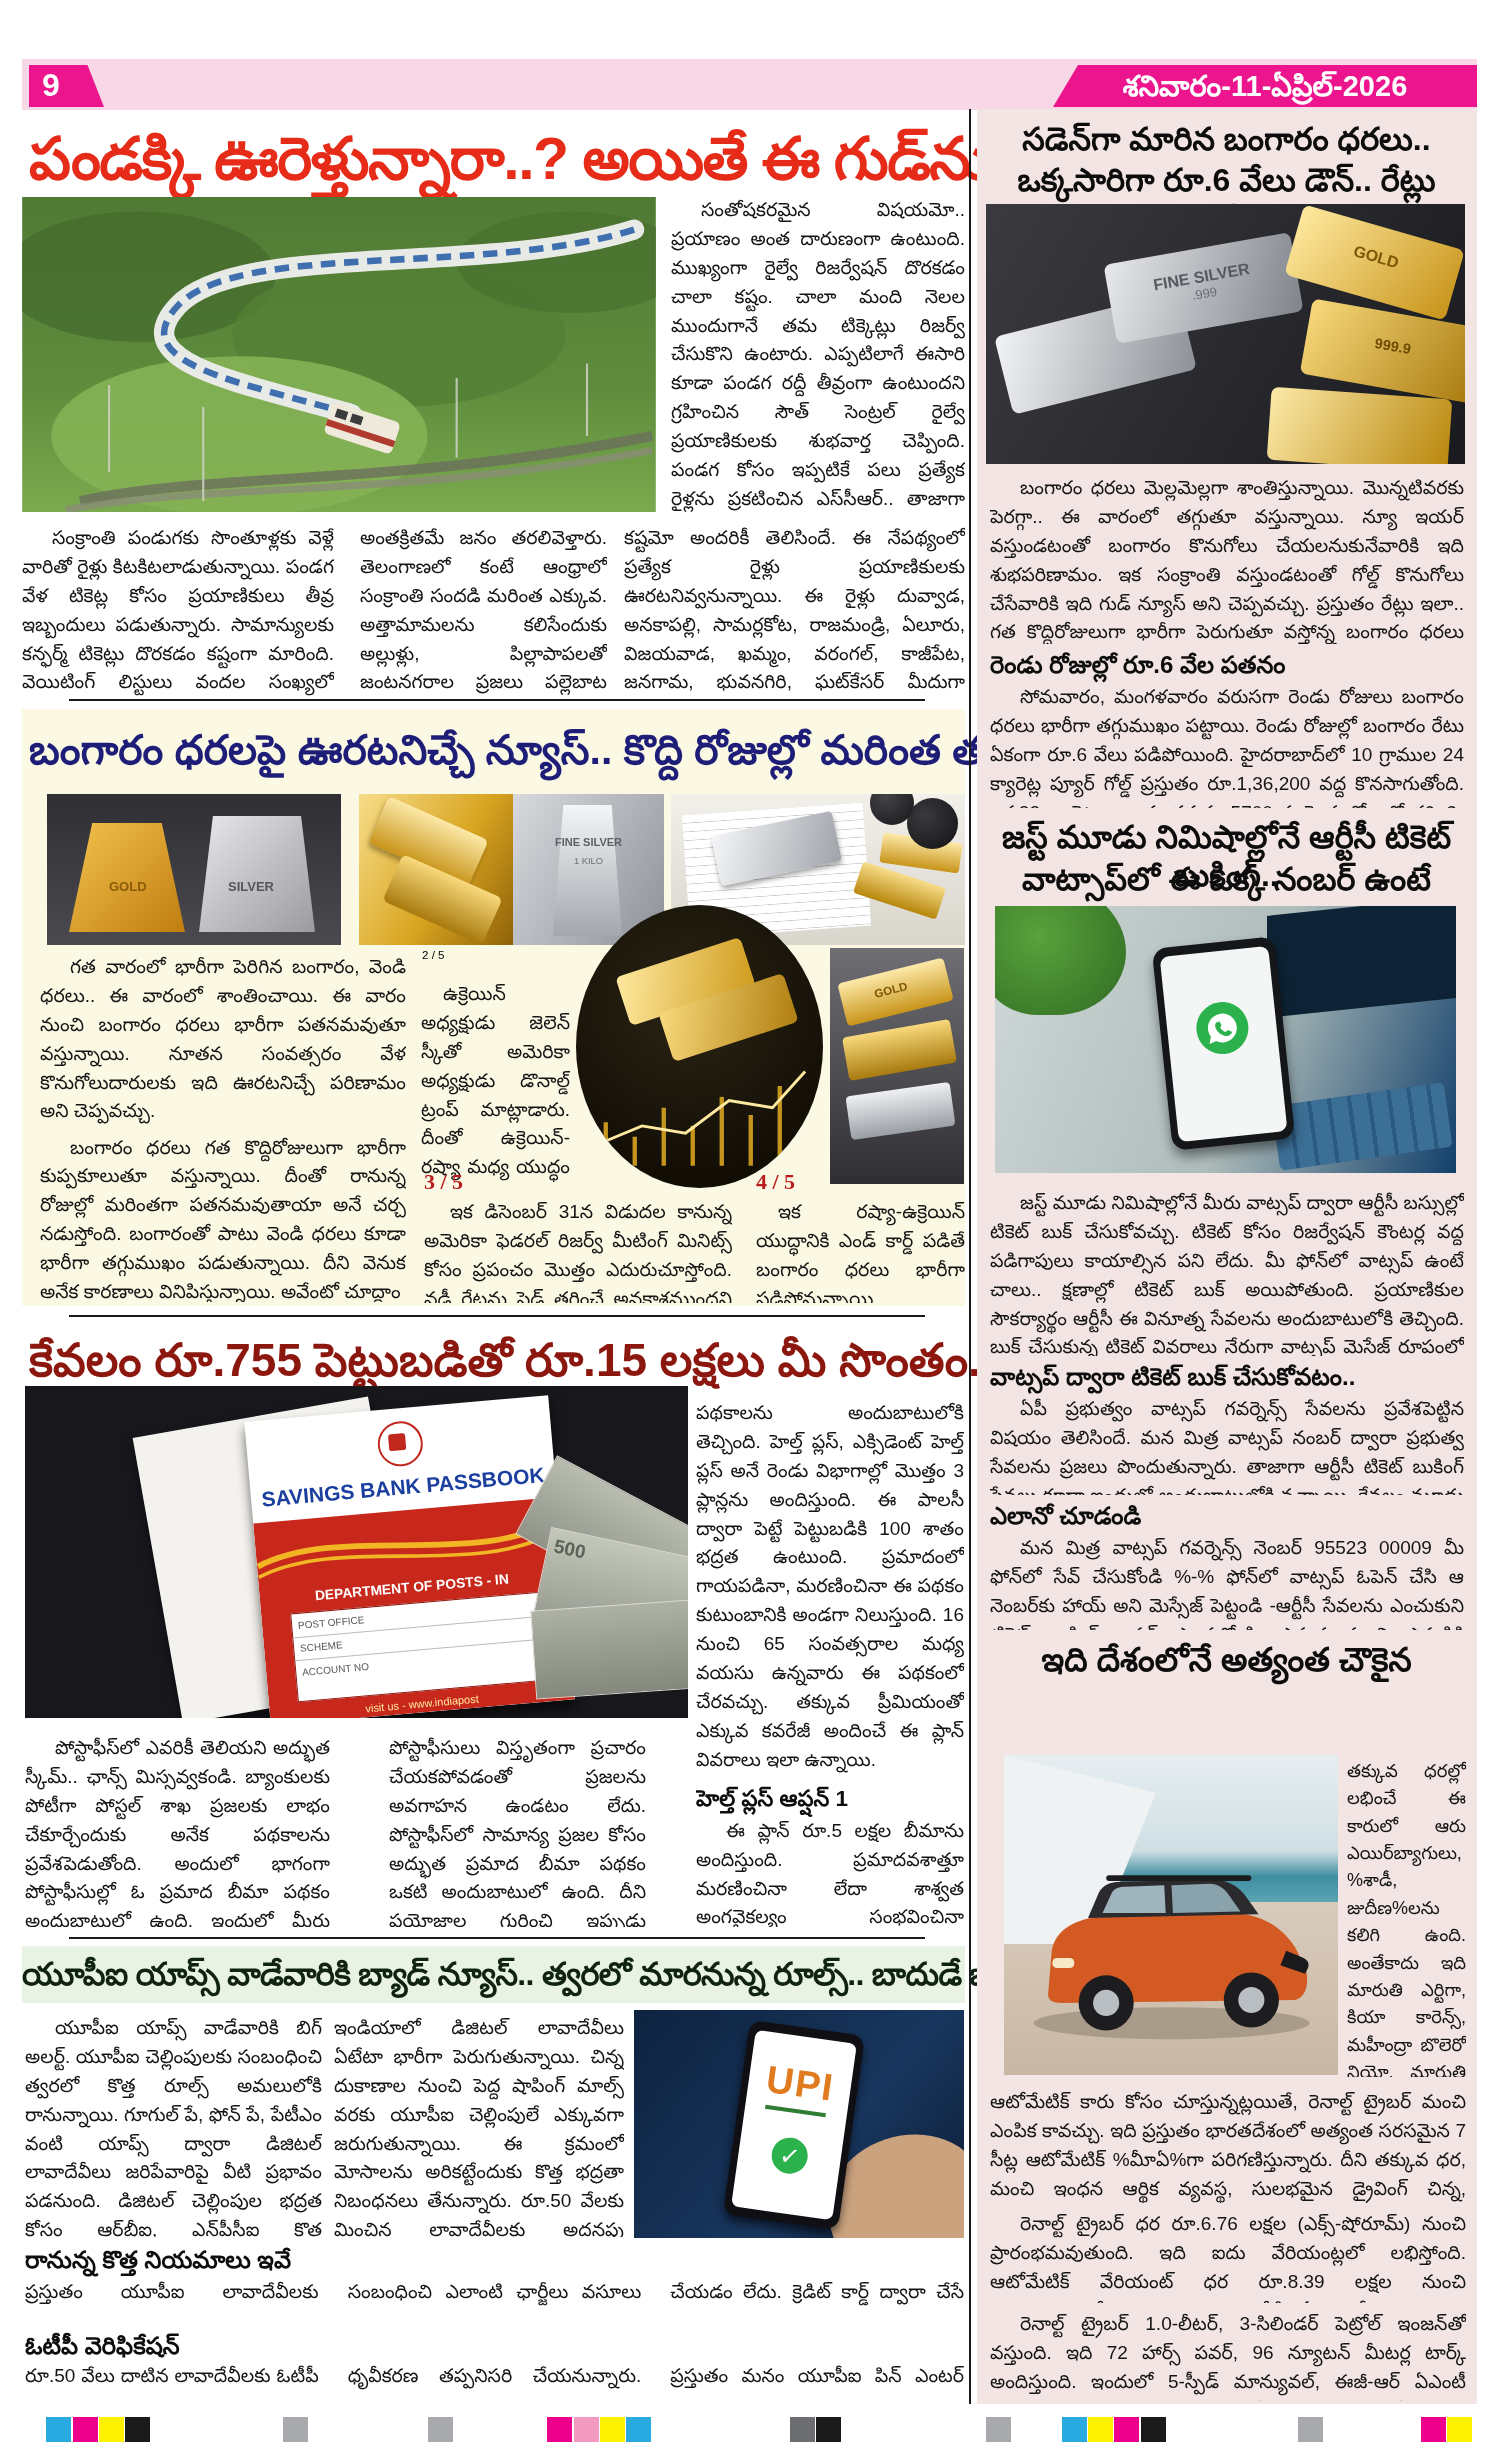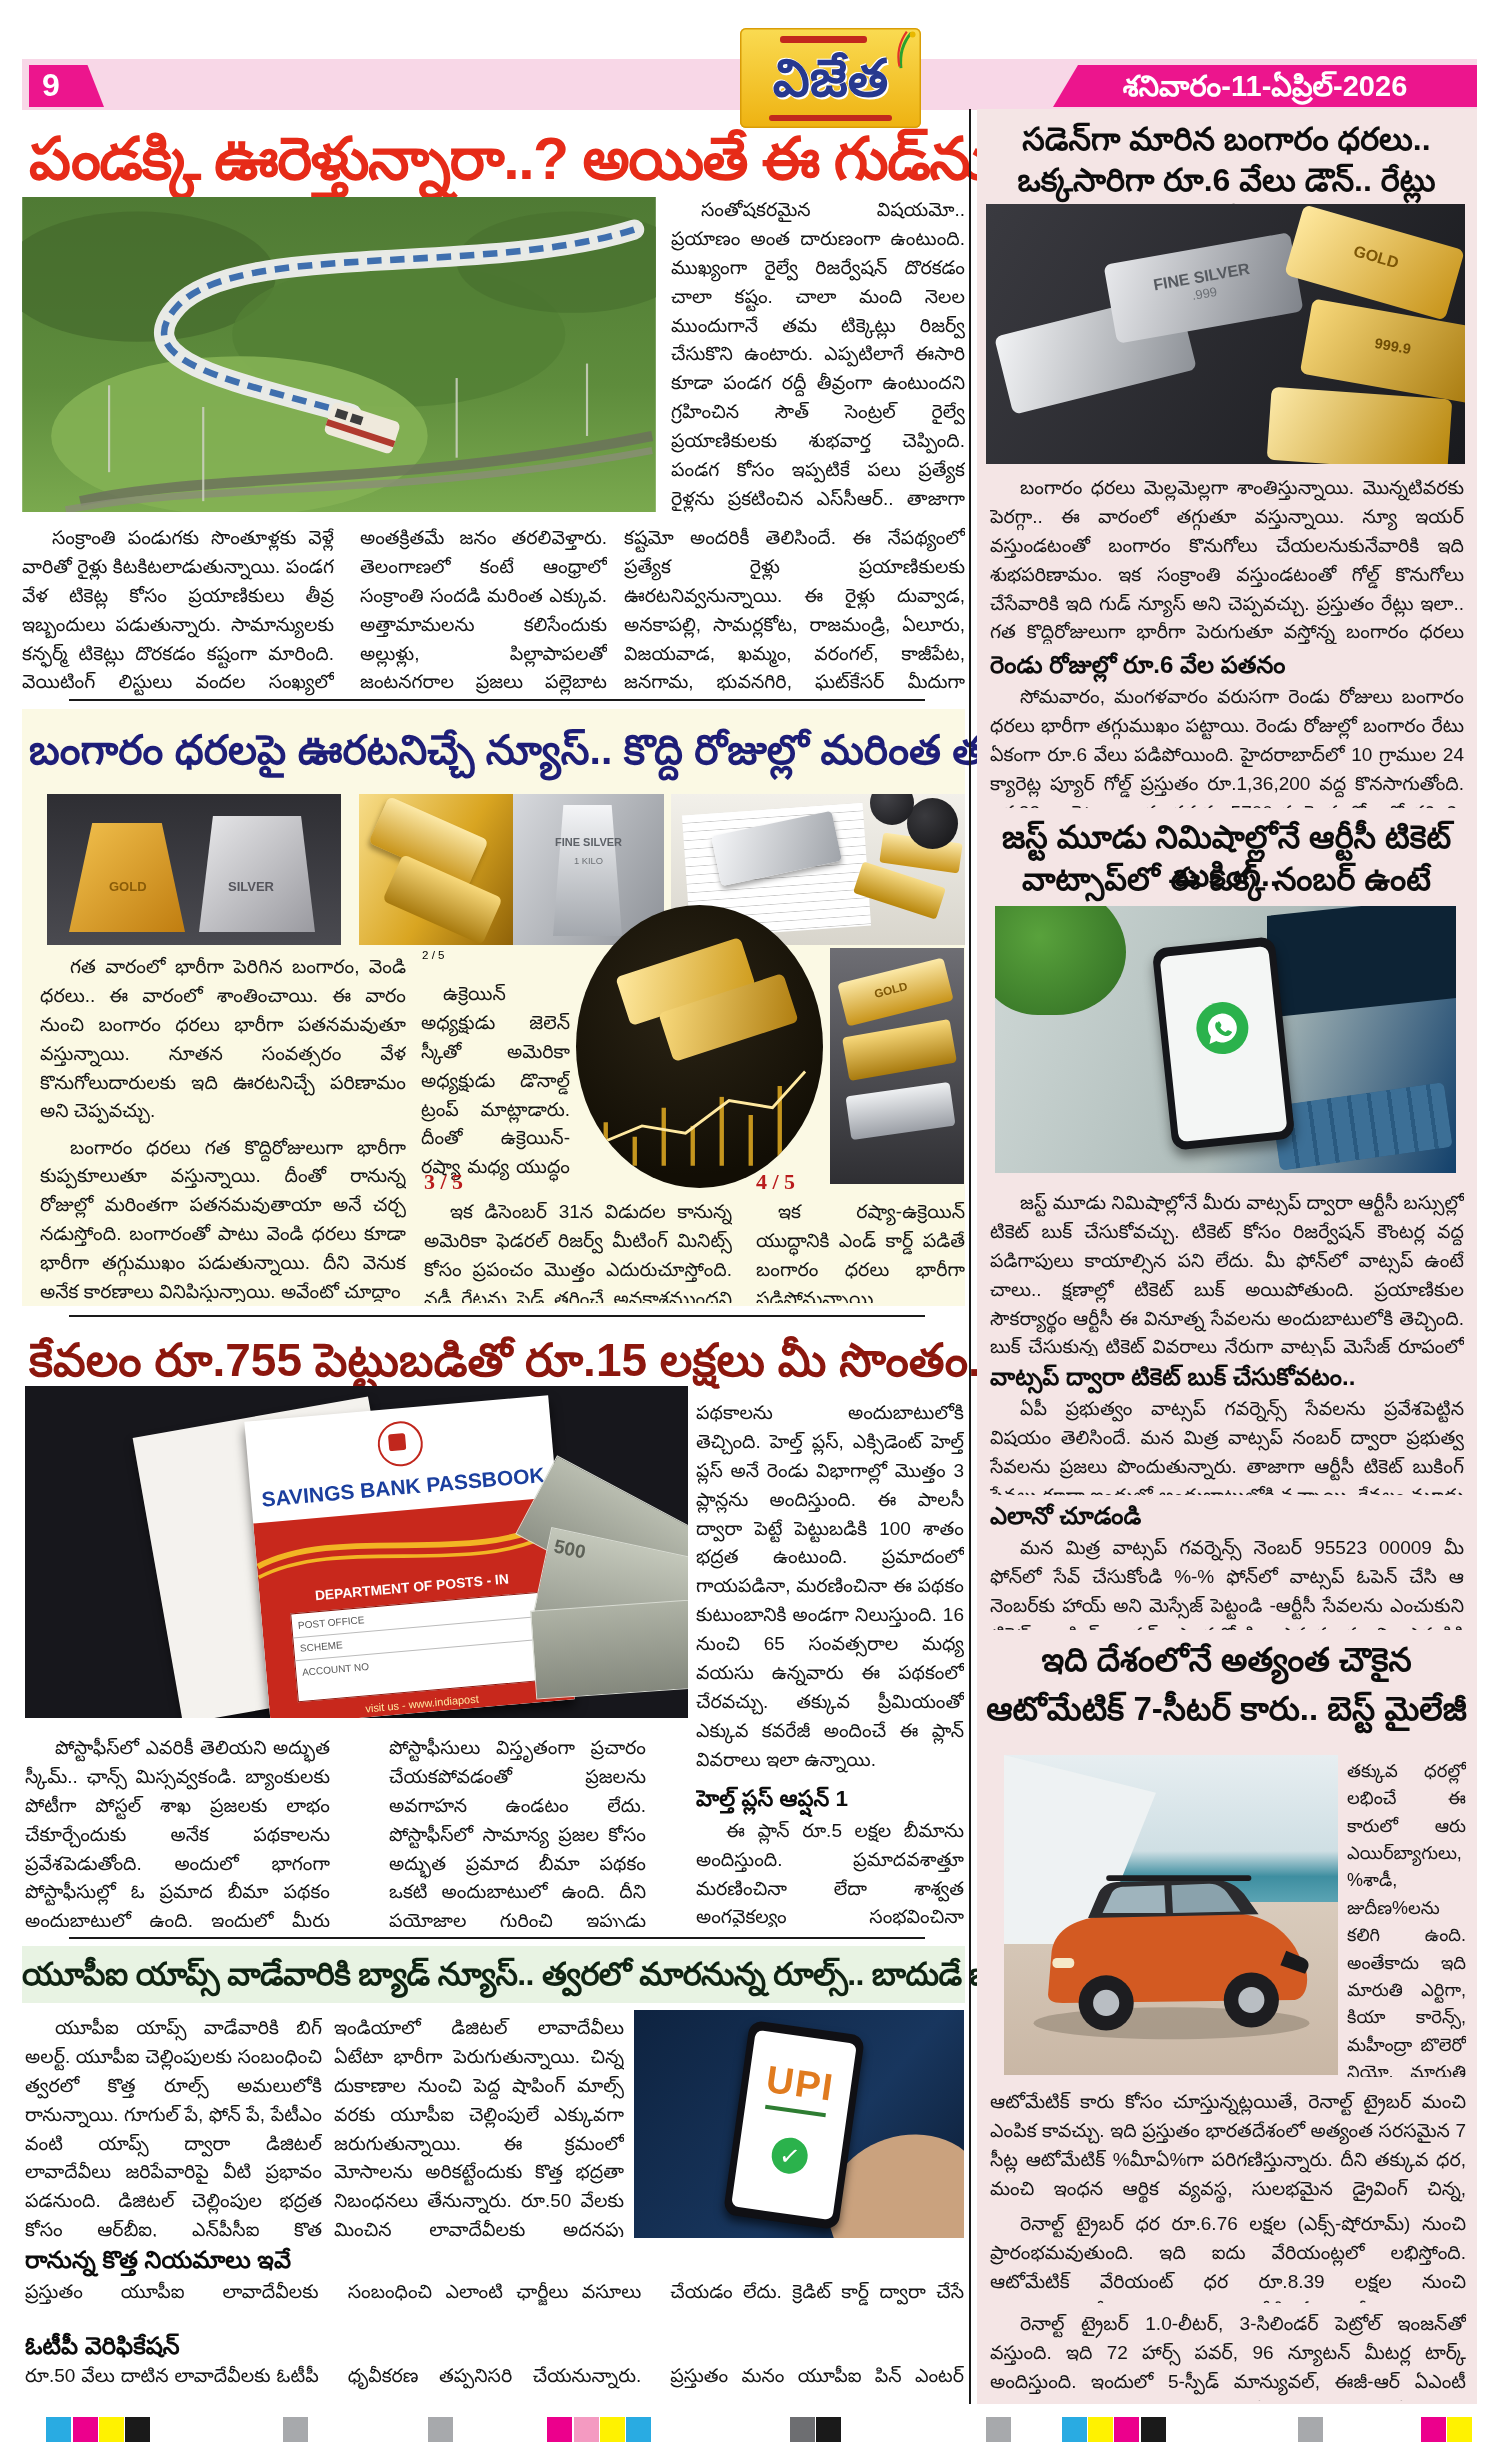--- a/index.html
+++ b/index.html
@@ -19,30 +19,20 @@
 <body>
 
 <div class="page">
 
   <div class="abs" style="left:22px;top:59px;width:1455px;height:51px;background:#f8d7e7;"></div>
   <div class="abs" style="left:29px;top:65px;width:75px;height:42px;background:#ec158d;clip-path:polygon(0 0,78% 0,100% 100%,0 100%);">
     <div class="abs" style="left:13px;top:1.5px;font-size:32px;font-weight:bold;color:#fff;">9</div>
   </div>
   <div class="abs" style="left:1053px;top:65px;width:424px;height:42px;background:#ec158d;clip-path:polygon(25px 0,100% 0,100% 100%,0 100%);">
     <div class="center" style="font-size:29px;font-weight:bold;color:#fff;line-height:42px;">శనివారం-11-ఏప్రిల్-2026</div>
-  </div>
-  <div class="abs" style="left:740px;top:27.6px;width:181px;height:100px;background:linear-gradient(#fadb52,#eeb211);border-radius:5.8px;box-shadow:0 0 0 1.5px #d99d07 inset;">
-    <div class="abs" style="left:40px;top:8.7px;width:87px;height:6.5px;background:#c1271d;border-radius:2.9px;"></div>
-    <div class="abs center" style="left:0;top:20px;width:181px;font-size:52px;font-weight:800;color:#27398f;text-shadow:1.5px 1.5px 0 #fff,-0.7px -0.7px 0 #fff;">విజేత</div>
-    <div class="abs" style="left:29px;bottom:6.5px;width:123px;height:5.8px;background:#c1271d;border-radius:2.9px;"></div>
-    <svg class="abs" style="right:4.4px;top:2.9px;" width="35" height="44" viewBox="0 0 48 60">
-      <path d="M40,4 C28,18 24,34 26,52" stroke="#2aa12f" stroke-width="4" fill="none"></path>
-      <path d="M34,2 C24,16 20,32 24,50" stroke="#e33229" stroke-width="3" fill="none"></path>
-      <circle cx="42" cy="6" r="4" fill="#e8b800"></circle>
-    </svg>
   </div>
 
   <div class="abs center" style="left:29px;top:125px;width:928px;font-size:59px;font-weight:800;color:#e62b18;letter-spacing:-1.5px;white-space:nowrap;">పండక్కి ఊరెళ్తున్నారా..? అయితే ఈ గుడ్‌న్యూస్ మీకే!</div>
 
   <div class="img-box" style="left:22px;top:197px;width:634px;height:315px;">
     <svg width="634" height="315" viewBox="0 0 875 435">
       <defs>
         <linearGradient id="grn" x1="0" y1="0" x2="0" y2="1">
           <stop offset="0" stop-color="#4f7a34"></stop>
             <stop offset="0.6" stop-color="#5e8c3c"></stop>
@@ -284,21 +274,20 @@
   <div class="abs subhead" style="left:990px;top:1363px;font-size:24px;">వాట్సప్ ద్వారా టికెట్ బుక్ చేసుకోవటం..</div>
   <div class="abs body-txt" style="left:990px;top:1395px;width:474px;height:100px;">
     <p>ఏపీ ప్రభుత్వం వాట్సప్ గవర్నెన్స్ సేవలను ప్రవేశపెట్టిన విషయం తెలిసిందే. మన మిత్ర వాట్సప్ నంబర్ ద్వారా ప్రభుత్వ సేవలను ప్రజలు పొందుతున్నారు. తాజాగా ఆర్టీసీ టికెట్ బుకింగ్ సేవలు కూడా ఇందులో అందుబాటులోకి వచ్చాయి. కేవలం మూడు నిమిషాల్లోనే టికెట్ బుక్ చేసుకోవచ్చు.</p>
   </div>
   <div class="abs subhead" style="left:990px;top:1502px;font-size:24px;">ఎలానో చూడండి</div>
   <div class="abs body-txt" style="left:990px;top:1534px;width:474px;height:96px;">
     <p>మన మిత్ర వాట్సప్ గవర్నెన్స్ నెంబర్ 95523 00009 మీ ఫోన్‌లో సేవ్ చేసుకోండి %-% ఫోన్‌లో వాట్సప్ ఓపెన్ చేసి ఆ నెంబర్‌కు హాయ్ అని మెస్సేజ్ పెట్టండి -ఆర్టీసీ సేవలను ఎంచుకుని టికెట్ బుకింగ్ ఆప్షన్ ఎంచుకోండి -ఎక్కడ నుంచి ఎక్కడికి వెళ్లాలనుకుంటున్నారనే వివరాలు ఎంటర్ చేయండి -ప్రయాణం తేదీని సెలక్ట్ చేసుకోండి -బస్సు, సీటును ఎంచుకుని పేమెంట్ చేయండి -బుకింగ్ వివరాలు మీకు వాట్సప్ మెస్సేజ్ ద్వారా అందుతాయి -ఆ వివరాలు చూపించి ఆర్టీసీ బస్సుల్లో ప్రయాణించవచ్చు</p>
   </div>
 
   <div class="abs sb-head" style="left:986px;top:1640px;width:481px;font-size:33px;">ఇది దేశంలోనే అత్యంత చౌకైన</div>
-  <div class="abs sb-head" style="left:986px;top:1689px;width:481px;font-size:33px;">ఆటోమేటిక్ 7-సీటర్ కారు.. బెస్ట్ మైలేజీ</div>
   <div class="img-box" style="left:1004px;top:1755px;width:334px;height:320px;background:linear-gradient(#e7eef1 0%,#cfdfe4 30%,#3e8ea0 38%,#5ba4b4 46%,#d9cbbc 46%,#c9b7a5 100%);">
     <div class="abs" style="left:0;top:0;width:152px;height:189px;background:#eef2f3;clip-path:polygon(0 0,100% 20%,60% 100%,0 100%);"></div>
     <svg class="abs" style="left:14.5px;top:94px;" width="305" height="196" viewBox="0 0 420 270">
       <ellipse cx="210" cy="240" rx="190" ry="22" fill="#8d7f70" opacity="0.55"></ellipse>
       <path d="M40,200 L45,140 C50,110 80,95 120,92 L290,88 C330,88 360,105 380,135 L395,165 C400,185 395,205 380,208 L60,212 C45,212 40,208 40,200 Z" fill="#d35a22"></path>
       <path d="M95,95 L110,60 C115,50 125,45 140,45 L265,42 C285,42 300,50 310,62 L330,90 Z" fill="#2b2b2e"></path>
       <path d="M115,88 L128,60 C132,54 138,52 146,52 L200,50 L202,88 Z" fill="#9fb4bd"></path>
       <path d="M212,88 L210,50 L262,48 C274,48 282,54 288,62 L305,86 Z" fill="#8aa2ac"></path>
       <rect x="120" y="36" width="200" height="8" rx="4" fill="#1c1c1e"></rect>
       <circle cx="120" cy="212" r="38" fill="#1d1d20"></circle>

